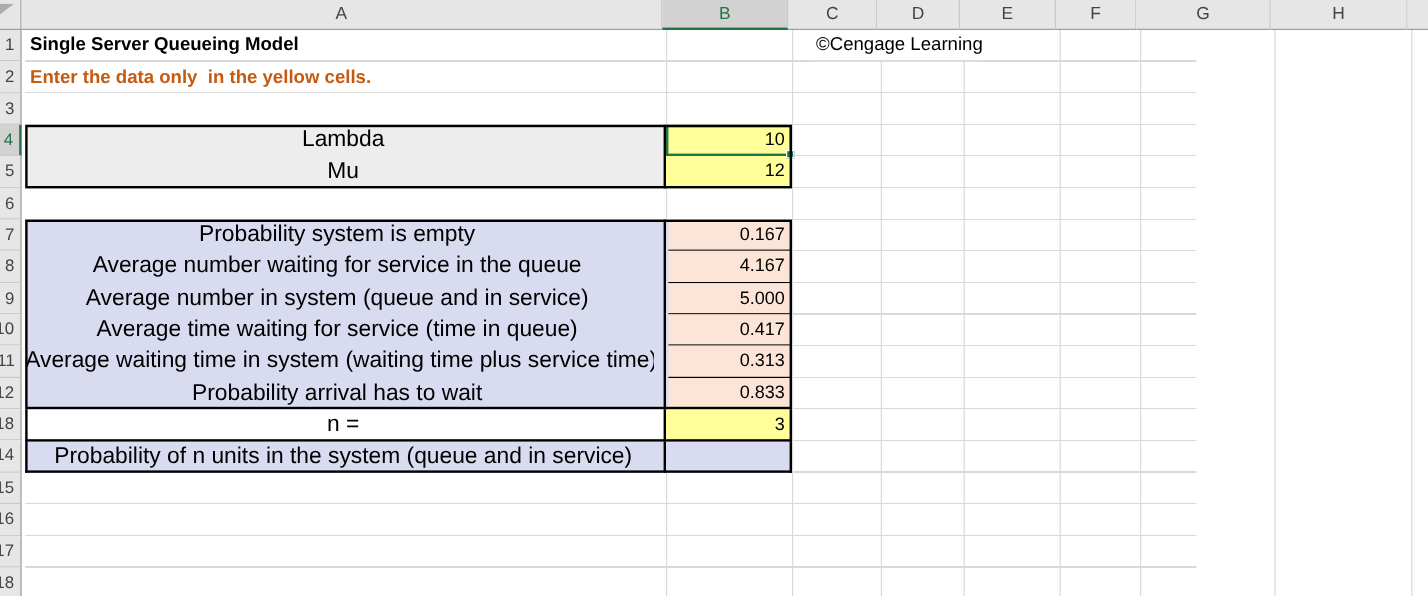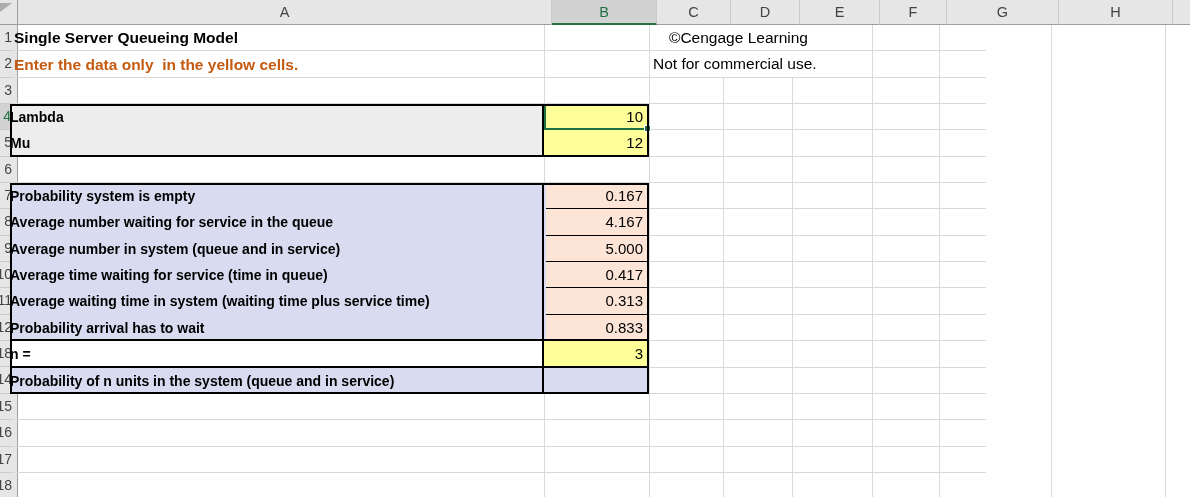--- a/index.html
+++ b/index.html
@@ -25,40 +25,40 @@
   .cwA{width:534px}.cwB{width:105px}.cwC{width:74px}.cwD{width:69px}.cwE{width:80px}
   .cwF{width:67px}.cwG{width:112px}.cwH{width:114px}.cwI{width:17px;border-right:none}
 
   
   .rowhdrs{position:absolute;left:0;top:25px;width:18px;}
   .rh{height:26.35px;background:var(--header_bg);border-right:1px solid var(--header_border);border-bottom:1px solid #C9C9C9;
     font-size:14px;color:#444;text-align:right;padding-right:5px;overflow:hidden;direction:rtl;line-height:25px;}
   .rh.selrow{background:var(--header_selected_bg);color:var(--selection_green);border-right:2px solid var(--selection_green);}
 
   
-  .gridarea{position:absolute;left:10px;top:25px;width:976px;height:472px;
+  .gridarea{position:absolute;left:21px;top:25px;width:976px;height:472px;
     background-image:repeating-linear-gradient(to bottom,transparent 0,transparent 25.35px,var(--grid_line) 25.35px,var(--grid_line) 26.35px);}
   .vl{position:absolute;top:0;bottom:0;width:1px;background:var(--grid_line);}
   .vl1{left:534px}.vl2{left:639px}.vl3{left:713px}.vl4{left:782px}
   .vl5{left:862px}.vl6{left:929px}.vl7{left:1041px}.vl8{left:1155px}
 
   .cell{position:absolute;height:26.35px;display:flex;align-items:center;font-size:15.5px;color:#000;white-space:pre;overflow:hidden;}
   .a1{left:0;top:0;width:534px;padding-left:4px;font-weight:bold;}
   .a2{left:0;top:26.35px;width:534px;padding-left:4px;font-weight:bold;color:var(--instruction_text);}
   .c1{left:640px;top:0;width:142px;padding-left:3px;background:#fff;border-bottom:1px solid var(--grid_line);margin-left:16px;}
   .c2{left:640px;top:26.35px;width:222px;padding-left:3px;background:#fff;border-bottom:1px solid var(--grid_line);}
 
   .blk{position:absolute;left:0;width:639px;}
   .blk1{top:79.05px;height:52.7px;background:var(--block_gray_fill);}
   .blk2{top:158.1px;height:158.1px;background:var(--label_fill);}
   .blk3{top:316.2px;height:26.35px;background:#fff;}
   .blk4{top:342.55px;height:26.35px;background:var(--label_fill);}
   .bvl{position:absolute;left:532px;top:0;bottom:0;width:2px;background:#000;}
   .row{display:flex;height:26.35px;}
-  .lab{width:534px;text-align:left;padding-right:4px;font-weight:bold;font-size:14px;line-height:26.35px;white-space:pre;overflow:hidden;}
+  .lab{width:534px;text-align:center;padding-right:4px;font-weight:normal;font-size:19px;line-height:26.35px;white-space:pre;overflow:hidden;}
   .val{width:105px;text-align:right;padding-right:6px;font-size:15px;line-height:26.35px;white-space:pre;}
   .yellow{background:var(--input_fill);}
   .peach{background:var(--result_fill);}
   .blk2 .row:not(:last-child) .val{border-bottom:1px solid #000;margin-left:12px;}
 
   .sel{position:absolute;left:534px;top:79.05px;width:105px;height:26.35px;border:2px solid var(--selection_green);pointer-events:none;}
   .handle{position:absolute;right:-4px;bottom:-4px;width:7px;height:7px;background:var(--selection_green);border:1px solid #fff;pointer-events:auto;}
 
   .bb{position:absolute;left:0;width:639px;border:2px solid #000;pointer-events:none;background:transparent;}
   .bb1{top:79.05px;height:52.7px;}
@@ -114,21 +114,20 @@
     <div class="vl vl3"></div>
     <div class="vl vl4"></div>
     <div class="vl vl5"></div>
     <div class="vl vl6"></div>
     <div class="vl vl7"></div>
     <div class="vl vl8"></div>
 
     <div class="cell a1">Single Server Queueing Model</div>
     <div class="cell a2">Enter the data only  in the yellow cells.</div>
     <div class="cell c1">©Cengage Learning</div>
-    <div class="cell c2">Not for commercial use.</div>
 
     <div class="blk blk1">
       <div class="row">
         <div class="lab">Lambda</div>
         <div class="val yellow">10</div>
       </div>
       <div class="row">
         <div class="lab">Mu</div>
         <div class="val yellow">12</div>
       </div>

